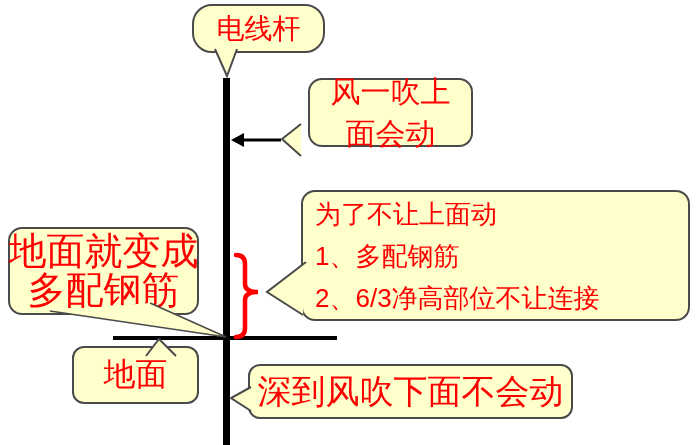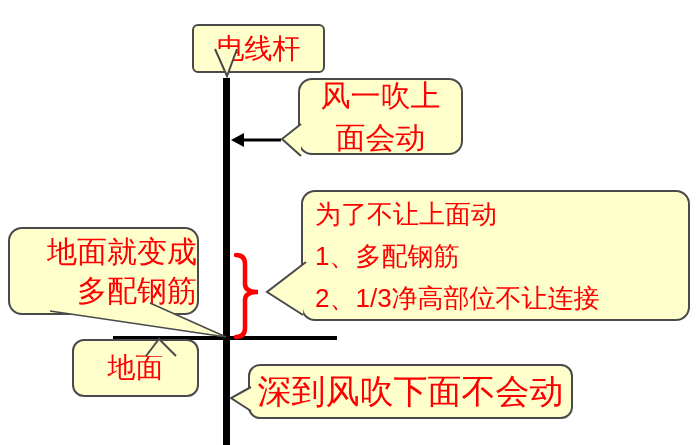--- a/index.html
+++ b/index.html
@@ -9,26 +9,26 @@
   }
   .layer{position:absolute;left:0;top:0;width:698px;height:445px;pointer-events:none;}
   .bubble{
     position:absolute;box-sizing:border-box;
     background:#FFFFCC;border:2px solid #4A4A4A;
     color:#FF0000;display:flex;flex-direction:column;
     justify-content:center;align-items:center;
     text-align:center;white-space:nowrap;z-index:2;
   }
   .bubble .ln{display:block;}
-  #b-pole-label{left:192px;top:4px;width:133px;height:49px;border-radius:6px;font-size:28px;margin-top:20px;}
-  #b-wind-top{left:298px;top:78px;width:165px;height:77px;border-radius:14px;font-size:30px;line-height:42px;}
+  #b-pole-label{left:192px;top:4px;width:133px;height:49px;border-radius:20px;font-size:28px;}
+  #b-wind-top{left:308px;top:78px;width:165px;height:69px;border-radius:14px;font-size:30px;line-height:42px;}
   #b-rules{left:301px;top:190px;width:389px;height:131px;border-radius:14px;font-size:26px;line-height:42px;
            align-items:flex-start;text-align:left;padding-left:12px;}
-  #b-embed{left:8px;top:227px;width:191px;height:88px;border-radius:14px;font-size:30px;line-height:39px;align-items:flex-end;}
-  #b-ground{left:72px;top:339px;width:127px;height:58px;border-radius:12px;font-size:28px;}
+  #b-embed{left:8px;top:227px;width:191px;height:88px;border-radius:14px;font-size:38px;line-height:39px;}
+  #b-ground{left:72px;top:346px;width:127px;height:58px;border-radius:12px;font-size:32px;}
   #b-deep{left:248px;top:364px;width:325px;height:55px;border-radius:12px;font-size:34px;}
   .tails{z-index:3;}
 </style>
 </head>
 <body>
 
 <div id="canvas">
 
   <svg class="layer" viewBox="0 0 698 445">
     <rect x="223" y="78" width="7" height="367" fill="#000000"></rect>
@@ -43,21 +43,21 @@
   </div>
 
   <div class="bubble" id="b-wind-top">
     <span class="ln">风一吹上</span>
     <span class="ln">面会动</span>
   </div>
 
   <div class="bubble" id="b-rules">
     <span class="ln">为了不让上面动</span>
     <span class="ln">1、多配钢筋</span>
-    <span class="ln">2、1/3净高部位不让连接</span>
+    <span class="ln">2、6/3净高部位不让连接</span>
   </div>
 
   <div class="bubble" id="b-embed">
     <span class="ln">地面就变成</span>
     <span class="ln">多配钢筋</span>
   </div>
 
   <div class="bubble" id="b-ground">
     <span class="ln">地面</span>
   </div>

